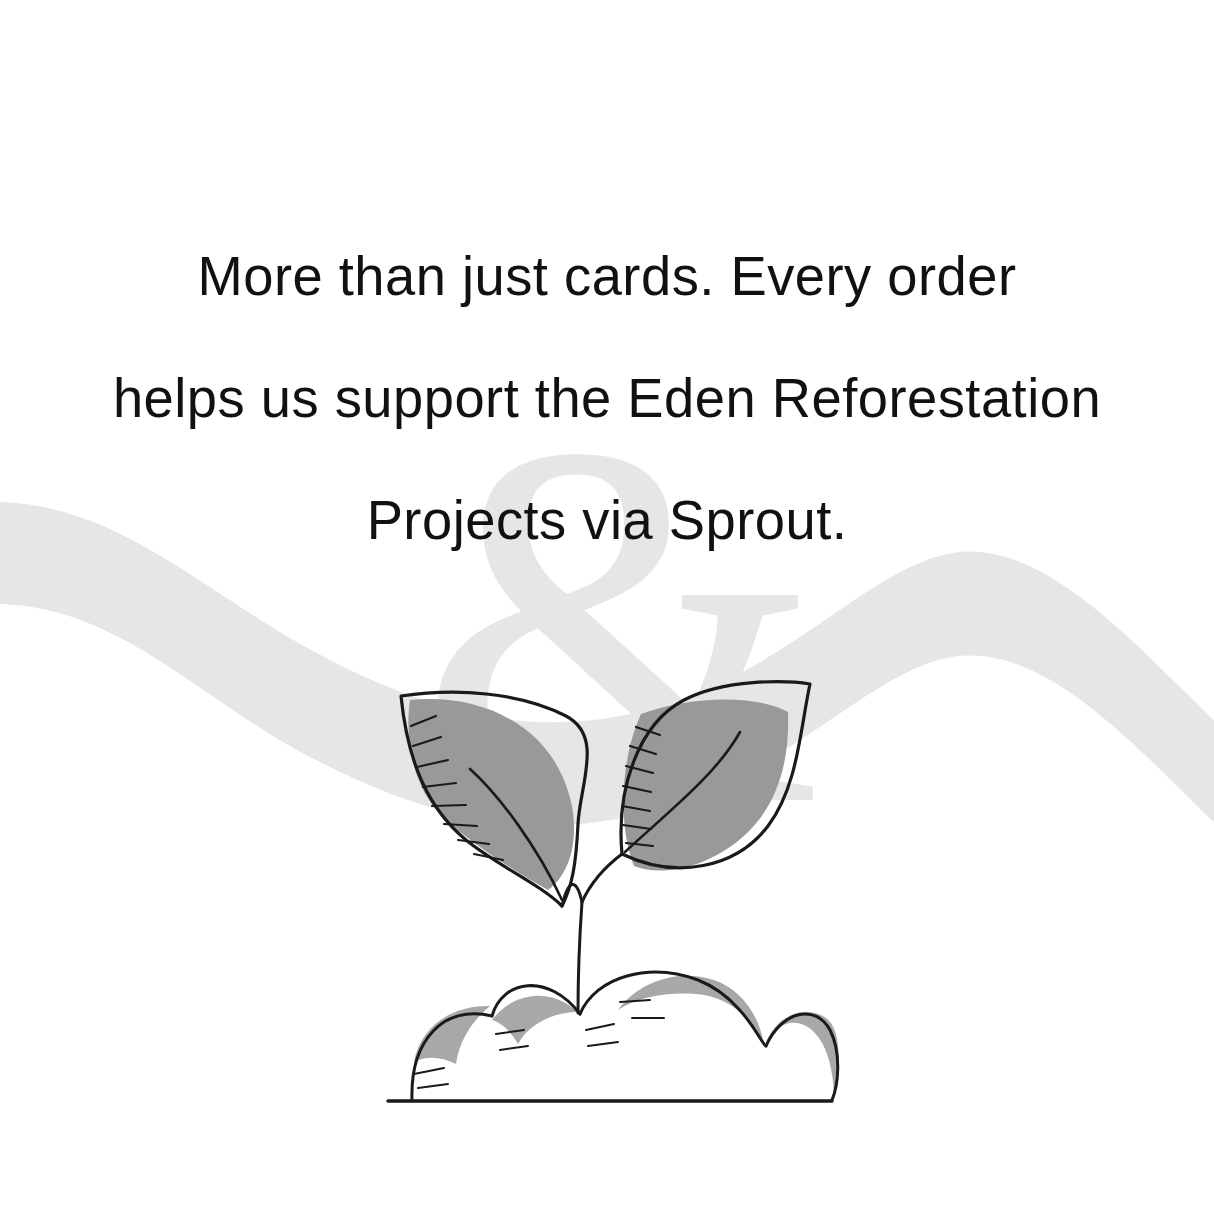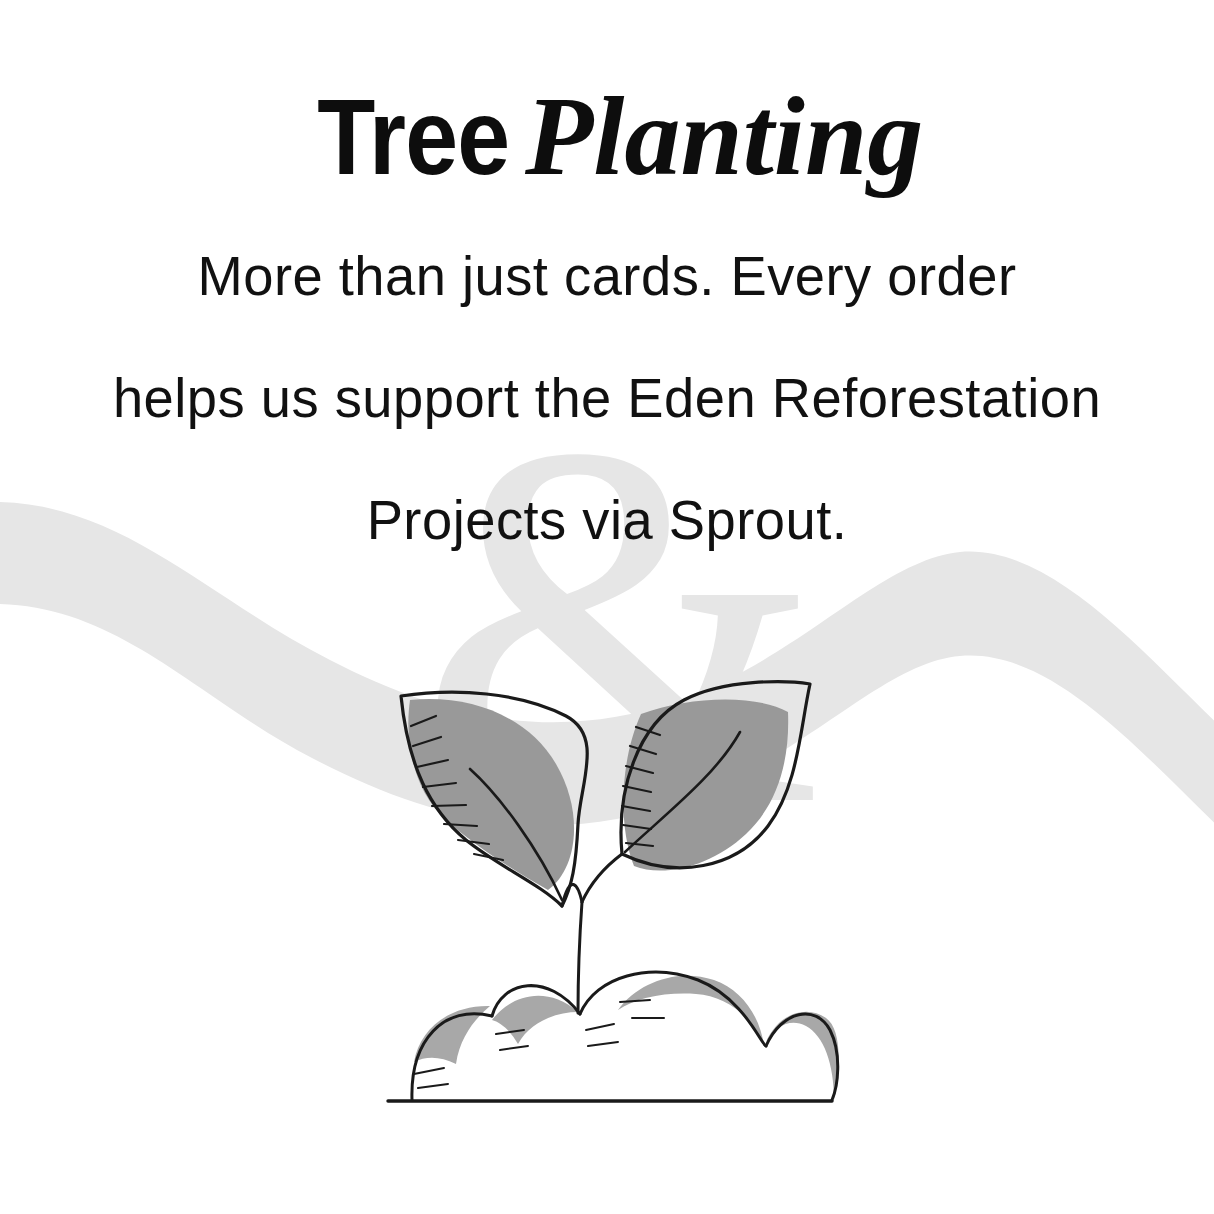--- a/index.html
+++ b/index.html
@@ -117,23 +117,20 @@
              C 800,658 880,560 960,552
              C 1050,544 1140,650 1224,730
              L 1224,832
              C 1140,752 1052,648 960,656
              C 884,662 806,756 686,800
              C 556,848 438,824 312,758
              C 196,698 116,602 -10,604
              Z"></path>
   </svg>
 
-  <div id="headline">
-    <span class="word-bold">Tree</span><span class="word-italic">Planting</span>
-  </div>
 
   <div id="bodycopy">
     <span class="line">More than just cards. Every order</span>
     <span class="line">helps us support the Eden Reforestation</span>
     <span class="line">Projects via Sprout.</span>
   </div>
 
   <svg id="plant" viewBox="0 0 1214 1214" xmlns="http://www.w3.org/2000/svg">
 
     <g>

